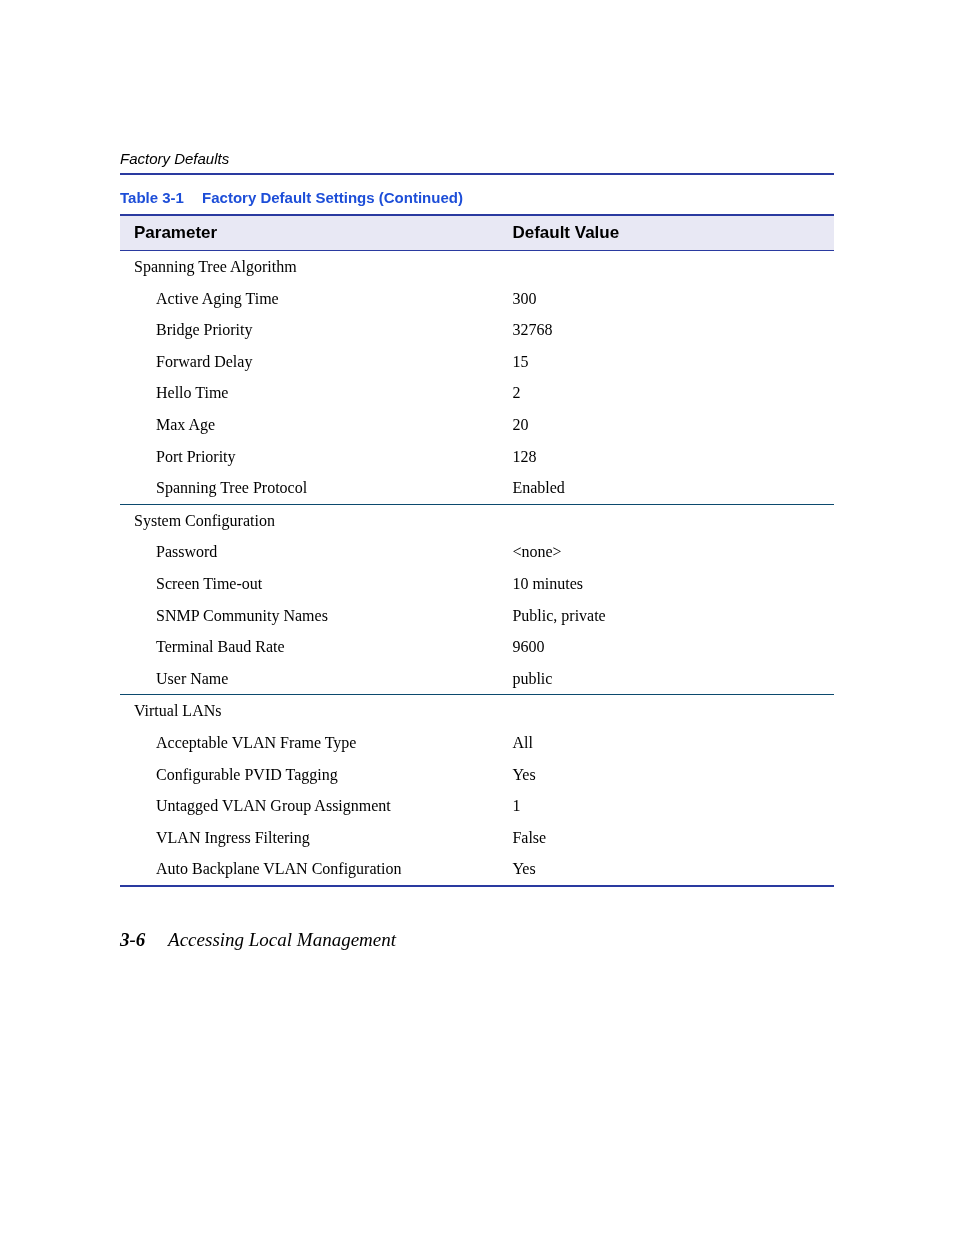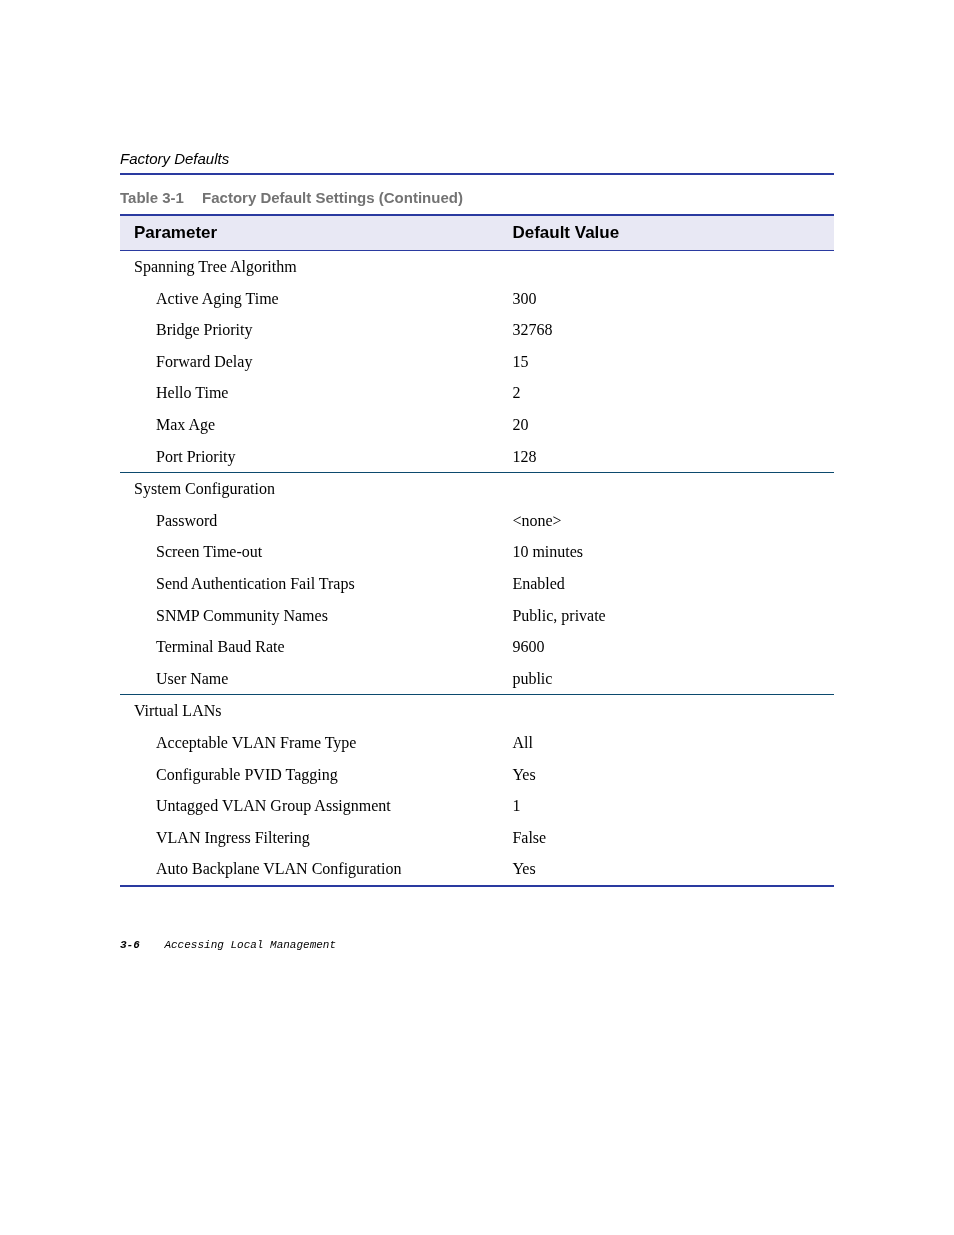--- a/index.html
+++ b/index.html
@@ -25,21 +25,21 @@
   }
   .head-rule {
     border: none;
     border-top: 2px solid #2a3aa0;
     margin: 0 0 14px 0;
   }
   .table-title {
     font-family: Arial, Helvetica, sans-serif;
     font-weight: bold;
     font-size: 15px;
-    color: #737373;
+    color: #1d4ed8;
     margin: 6px 0 8px 0;
   }
   .table-title .tnum { margin-right: 14px; }
   table.defs {
     width: 100%;
     border-collapse: collapse;
     font-size: 16px;
   }
   table.defs thead th {
     background: #e8e8f4;
@@ -65,22 +65,22 @@
   tr.sub td.param { padding-left: 36px; margin-top: 12px; }
   .table-bottom td {
     border-top: 2px solid #2a3aa0;
     padding: 0;
     height: 0;
   }
   .footer {
     position: absolute;
     left: 120px;
     bottom: 150px;
-    font-family: Liberation Mono, monospace;
-    font-size: 11px;
+    font-family: Liberation Serif, serif;
+    font-size: 19px;
   }
   .footer .pg {
     font-weight: bold;
     font-style: italic;
     margin-right: 18px;
   }
   .footer .chap { font-style: italic; }
   .multiline { white-space: pre-line; }
 </style>
 </head>
@@ -125,35 +125,35 @@
           <td>2</td>
         </tr>
       <tr class="sub">
           <td class="param">Max Age</td>
           <td>20</td>
         </tr>
       <tr class="sub">
           <td class="param">Port Priority</td>
           <td>128</td>
         </tr>
+      <tr class="sub">
+          <td class="param">Spanning Tree Protocol</td>
+          <td>Enabled</td>
+        </tr>
 
       <tr class="section">
         <td colspan="2">System Configuration</td>
       </tr>
       <tr class="sub">
           <td class="param">Password</td>
           <td>&lt;none&gt;</td>
         </tr>
       <tr class="sub">
           <td class="param">Screen Time-out</td>
           <td>10 minutes</td>
-        </tr>
-      <tr class="sub">
-          <td class="param">Send Authentication Fail Traps</td>
-          <td>Enabled</td>
         </tr>
       <tr class="sub">
           <td class="param">SNMP Community Names</td>
           <td>Public, private</td>
         </tr>
       <tr class="sub">
           <td class="param">Terminal Baud Rate</td>
           <td>9600</td>
         </tr>
       <tr class="sub">

